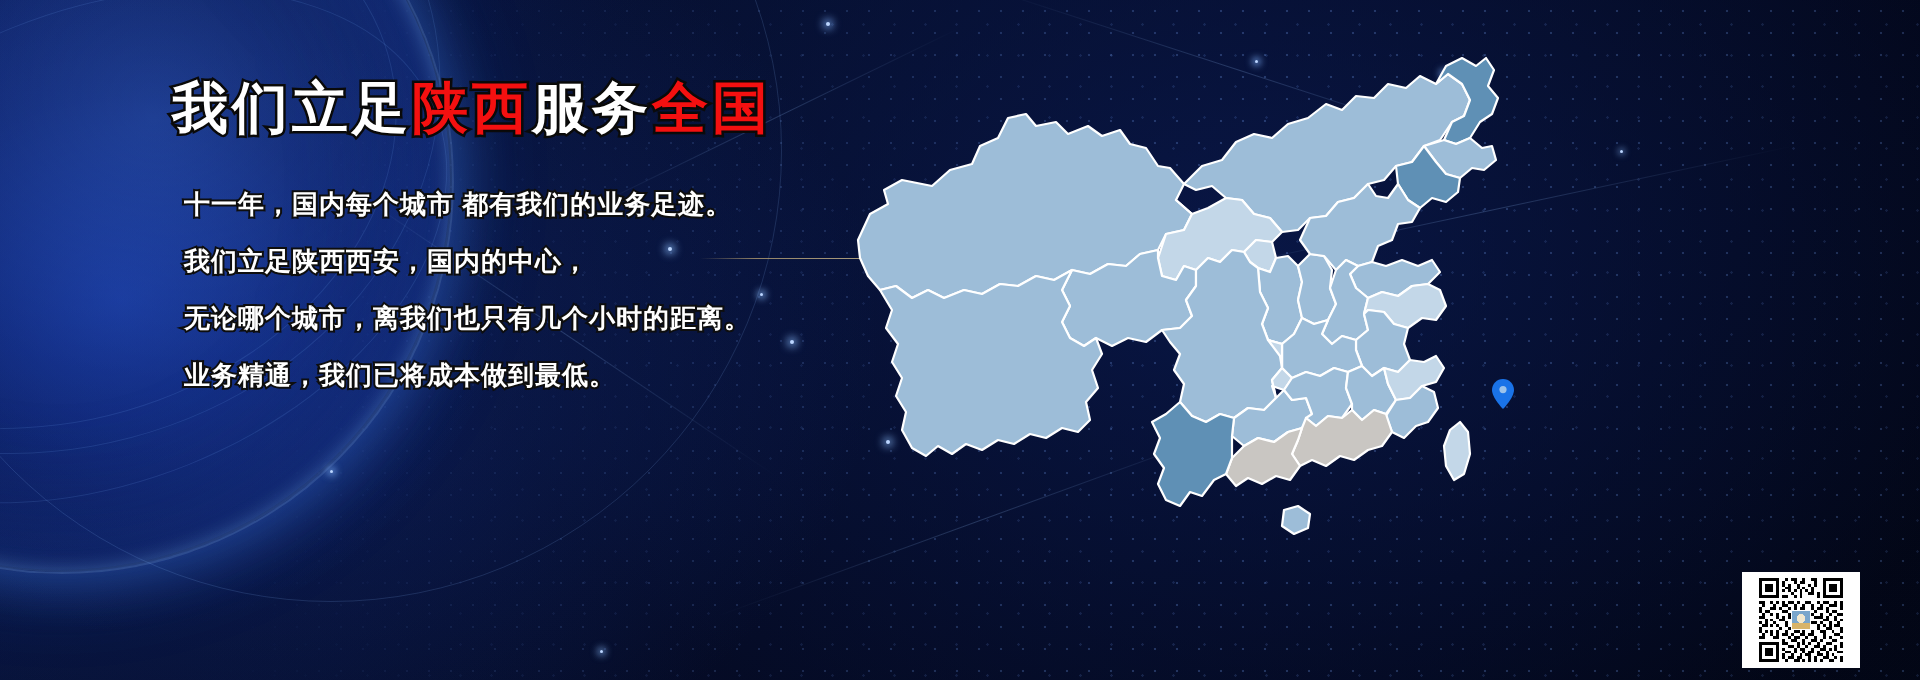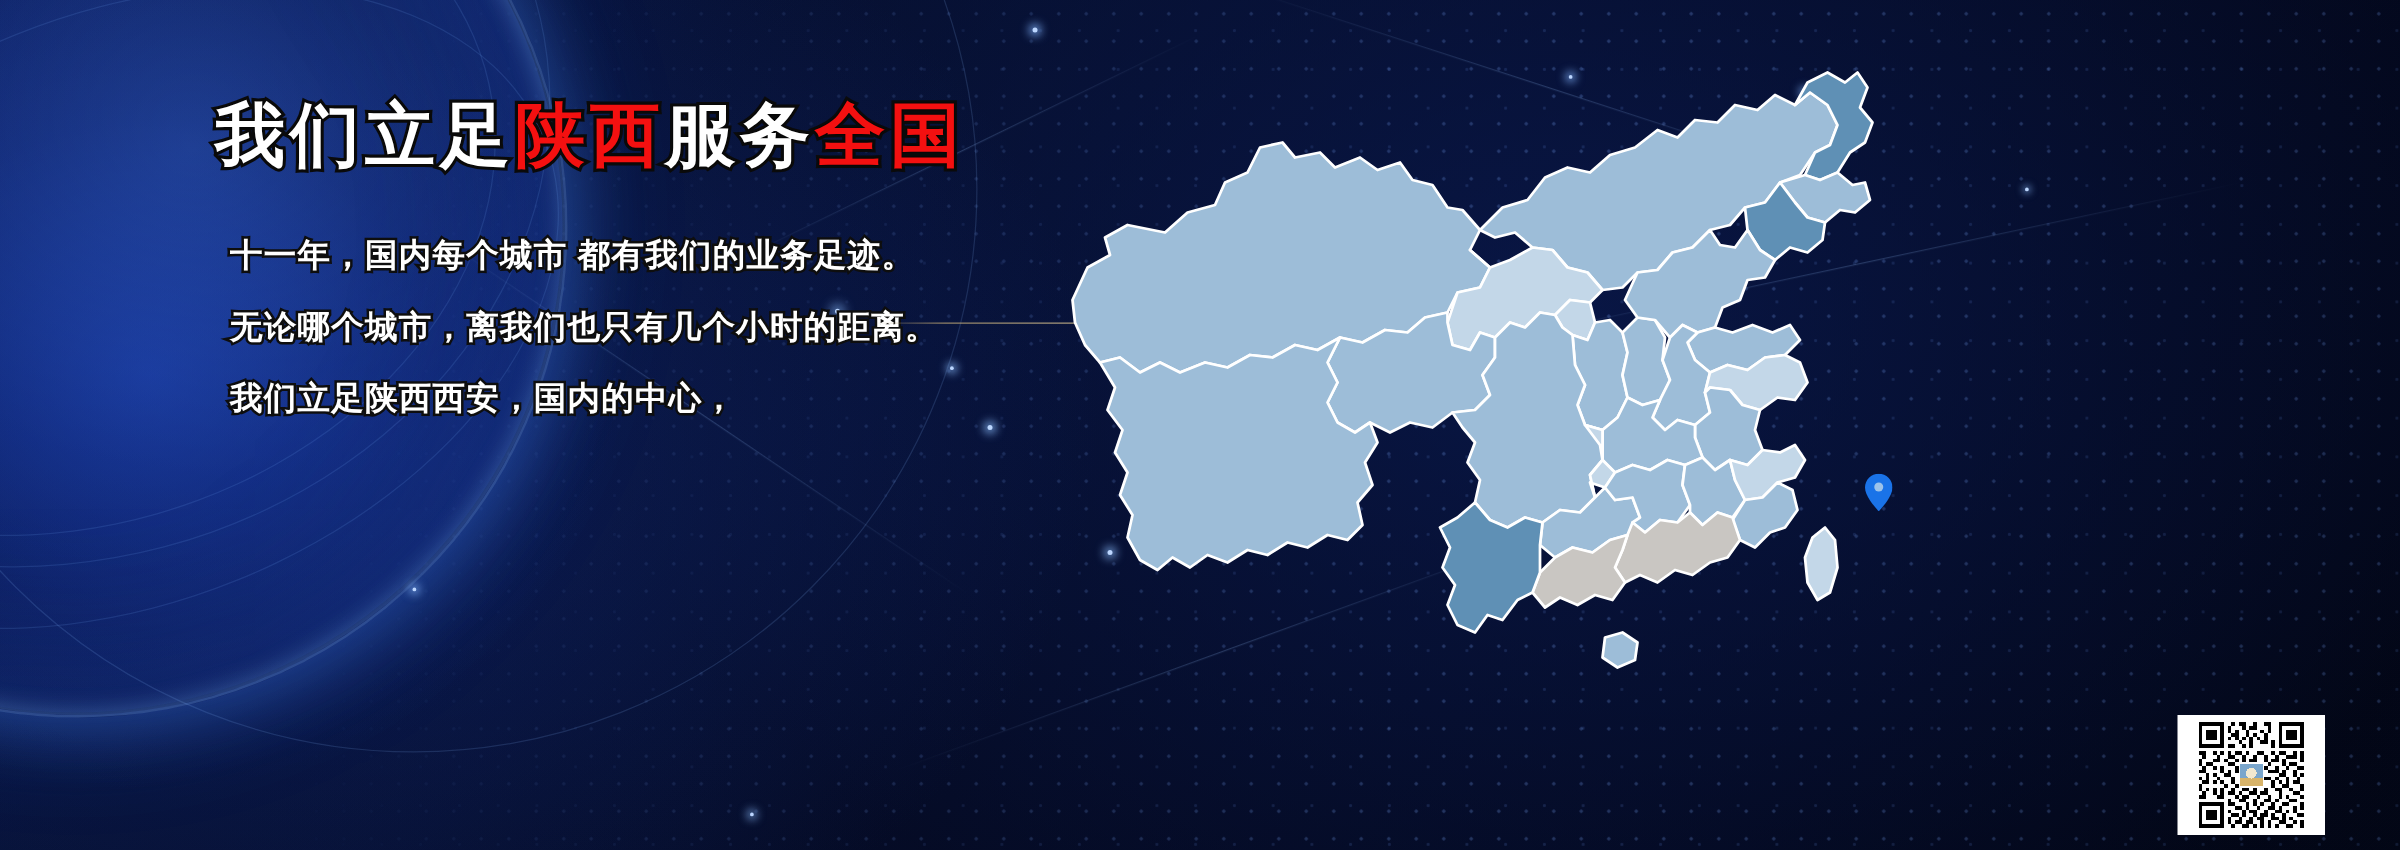--- a/index.html
+++ b/index.html
@@ -112,22 +112,23 @@
     <div class="streak" style="left:1180px;top:210px;width:620px;transform:rotate(-12deg);"></div>
     <div class="streak" style="left:300px;top:330px;width:520px;transform:rotate(34deg);"></div>
     <div class="streak" style="left:700px;top:520px;width:560px;transform:rotate(-20deg);"></div>
   </div>
 
   <div class="copy">
     <h1 class="headline">
       <span class="hl-white">我们立足</span><span class="hl-red">陕西</span><span class="hl-white">服务</span><span class="hl-red">全国</span>
     </h1>
     <p class="body-line">十一年，国内每个城市 都有我们的业务足迹。</p>
+    <p class="body-line">我们立足陕西西安，国内的中心，</p>
     <p class="body-line">无论哪个城市，离我们也只有几个小时的距离。</p>
-    <p class="body-line">我们立足陕西西安，国内的中心，</p>
+    <p class="body-line">业务精通，我们已将成本做到最低。</p>
   </div>
 
   <div class="rule"></div>
 
   <div class="map-wrap">
     <svg viewBox="0 0 680 545" xmlns="http://www.w3.org/2000/svg">
       <g stroke="#ffffff" stroke-width="2.2" stroke-linejoin="round" stroke-linecap="round">
 
         <path fill="#9dbdd8" d="M18 222 L30 196 L48 186 L44 172 L62 162 L92 168 L110 152 L132 146 L140 128 L158 120 L168 100 L186 96 L196 108 L216 104 L228 116 L248 108 L262 118 L280 112 L290 126 L306 130 L318 148 L330 150 L344 166 L336 182 L352 196 L344 212 L326 216 L318 232 L300 236 L286 248 L268 246 L250 256 L232 252 L214 262 L196 258 L178 268 L160 266 L142 276 L124 272 L104 280 L88 272 L72 280 L56 268 L40 272 L28 258 L20 240 Z"></path>
 

